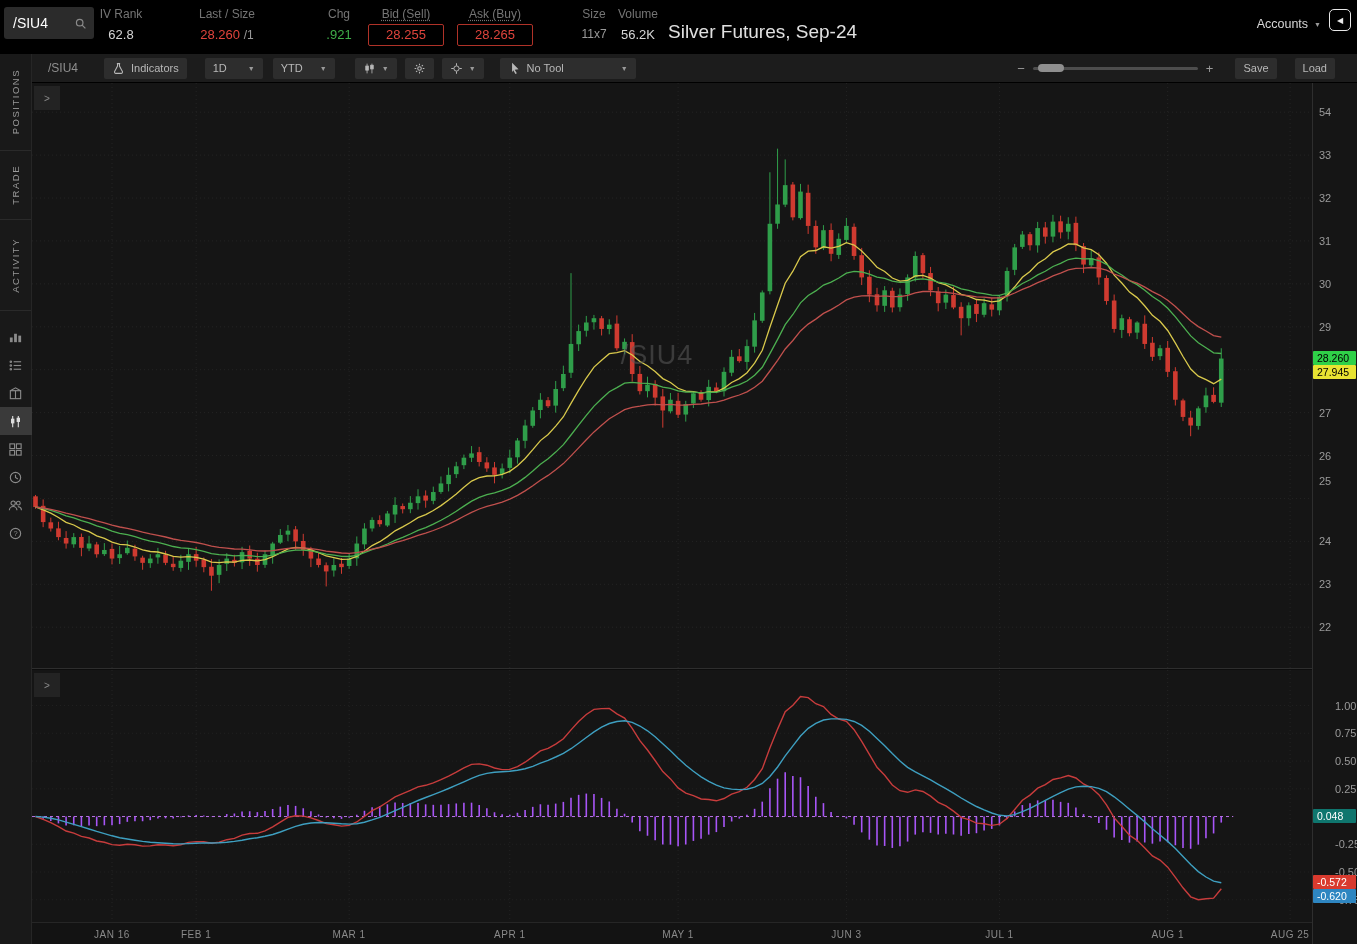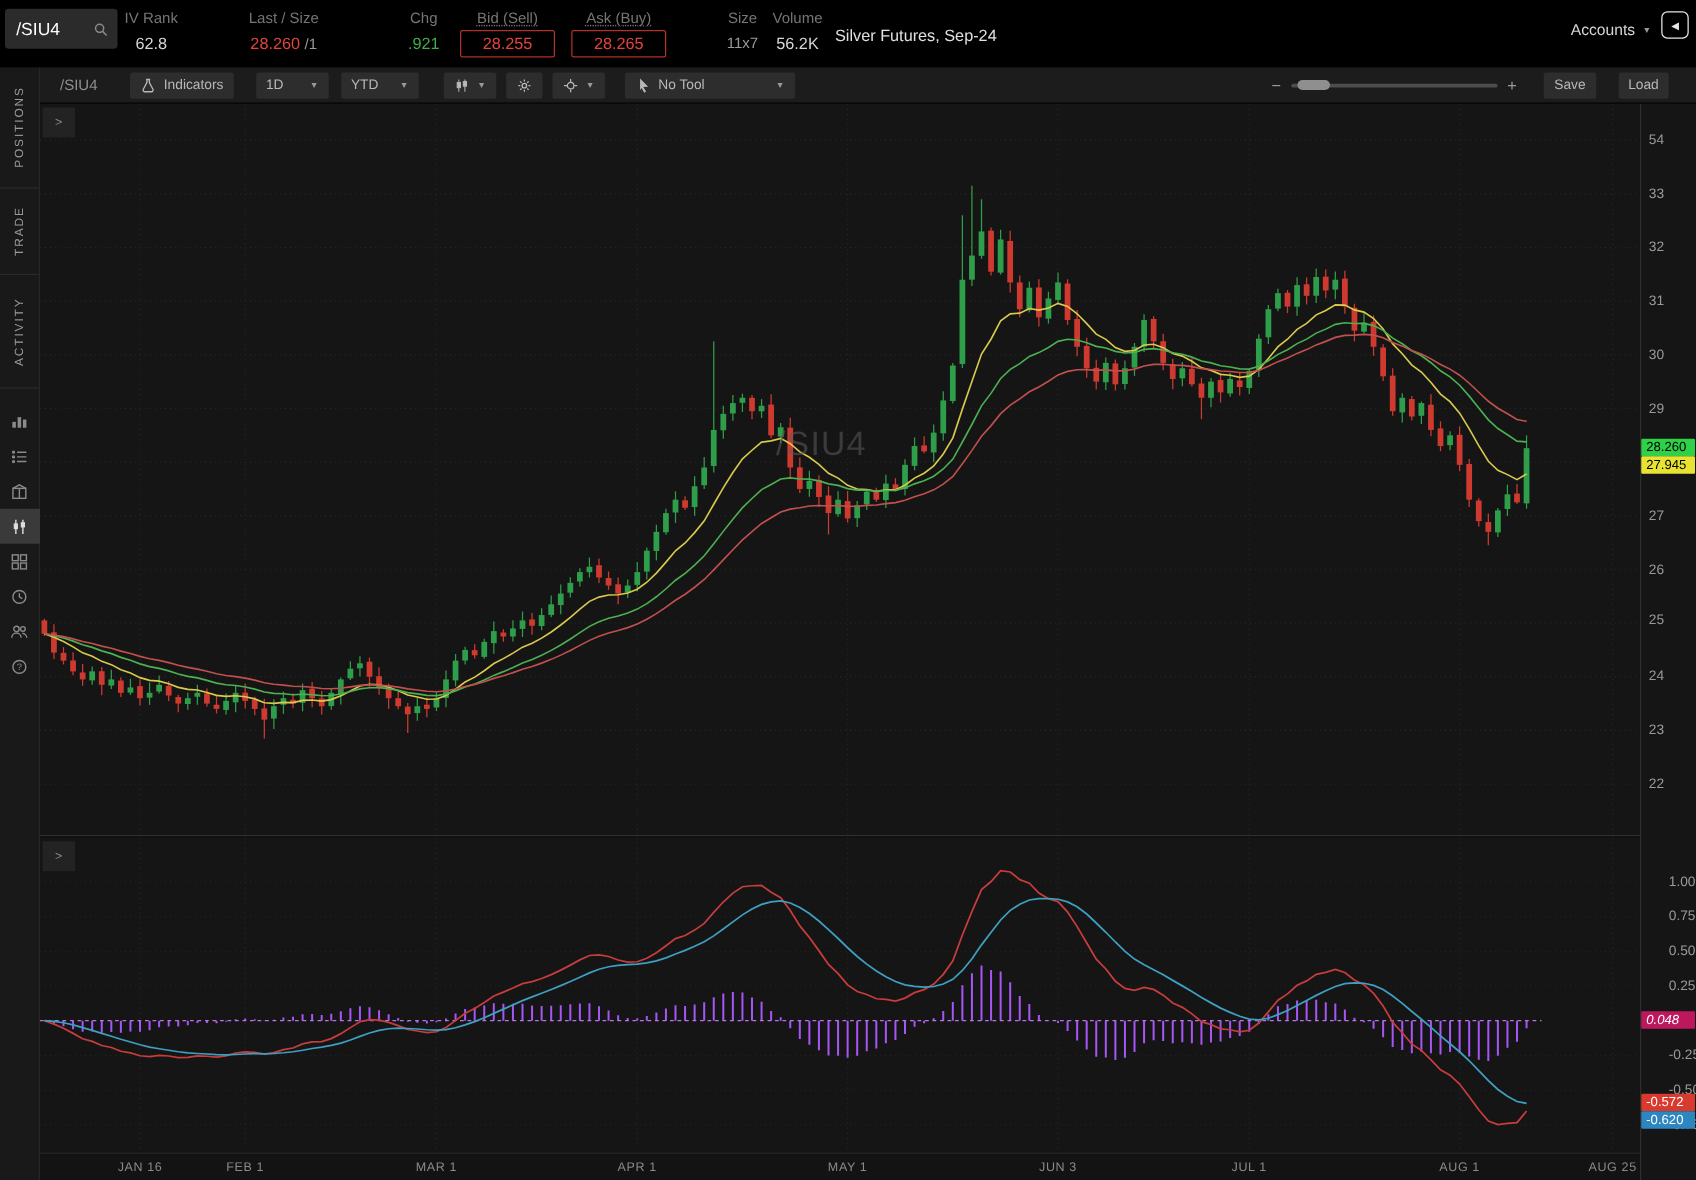--- a/index.html
+++ b/index.html
@@ -13,21 +13,21 @@
               border-radius:3px;display:flex;align-items:center;padding:0 7px 0 9px;box-sizing:border-box;cursor:text;}
   .symbol-text{color:#fff;font-size:14px;flex:1;}
   .search-ic{width:13px;height:13px;stroke:#8a8a8a;stroke-width:1.5;fill:none;}
   .q-field{position:absolute;top:7px;text-align:center;}
   .q-label{font-size:12px;color:#757575;white-space:nowrap;}
   .q-label.u{text-decoration:underline dotted;text-underline-offset:2px;}
   .q-value{font-size:13px;color:#d6d6d6;margin-top:6px;white-space:nowrap;}
   .red{color:#e0443c;} .green{color:#3fae49;} .dim{color:#9a9a9a;font-size:12px;}
   .quote-box{margin-top:3px;border:1px solid #b03228;border-radius:2px;padding:2px 0 3px;
              font-size:13px;color:#e0443c;width:74px;cursor:pointer;}
-  .desc{position:absolute;left:668px;top:21px;font-size:13px;color:#e0e0e0;white-space:nowrap;}
+  .desc{position:absolute;left:668px;top:21px;font-size:19px;color:#e0e0e0;white-space:nowrap;}
   .accounts{position:absolute;right:36px;top:17px;font-size:12.5px;color:#d6d6d6;
             display:flex;gap:6px;align-items:center;cursor:pointer;}
   .caret{font-size:7px;color:#9a9a9a;}
   .corner-ic{position:absolute;right:6px;top:9px;width:22px;height:22px;border:1.5px solid #e8e8e8;
              border-radius:5px;color:#e8e8e8;display:flex;align-items:center;justify-content:center;
              font-size:8px;box-sizing:border-box;cursor:pointer;}
 
   
   .sidebar{position:absolute;left:0;top:54px;width:32px;bottom:0;background:#191919;
            border-right:1px solid #262626;box-sizing:border-box;}
@@ -70,21 +70,21 @@
   .axis-label{position:absolute;left:7px;font-size:11px;color:#9a9a9a;}
   #time-axis{position:absolute;left:32px;top:922px;width:1280px;height:22px;background:#131313;
              border-top:1px solid #262626;box-sizing:border-box;cursor:ew-resize;}
   .time-label{position:absolute;top:6px;transform:translateX(-50%);font-size:10px;color:#8a8a8a;
               letter-spacing:.5px;white-space:nowrap;}
 
   .pricebox{position:absolute;left:1313px;width:43px;box-sizing:border-box;font-size:10.5px;
             color:#000;padding:1px 0 1px 4px;border-radius:1px;}
   #box-last{top:351px;background:#2fd148;}
   #box-ma{top:365px;background:#e8e332;}
-  #box-hist{top:809px;background:#be185d;color:#fff;font-style:italic;}
+  #box-hist{top:809px;background:#0f766e;color:#fff;}
   #box-macd{top:875px;background:#d93a2e;color:#fff;}
   #box-sig{top:889px;background:#2e86c1;color:#fff;}
 </style>
 </head>
 <body>
 
 <div class="app">
 
   <header class="topbar">
     <div class="symbol-box">
@@ -797,21 +797,21 @@
   <div id="price-axis">
       <div class="axis-label" style="top: 23.1856px;">54</div>
       <div class="axis-label" style="top: 66.1056px;">33</div>
       <div class="axis-label" style="top: 109.026px;">32</div>
       <div class="axis-label" style="top: 151.946px;">31</div>
       <div class="axis-label" style="top: 194.866px;">30</div>
       <div class="axis-label" style="top: 237.786px;">29</div>
       <div class="axis-label" style="top: 280.706px;">28</div>
       <div class="axis-label" style="top: 323.626px;">27</div>
       <div class="axis-label" style="top: 366.546px;">26</div>
-      <div class="axis-label" style="top: 407px;">25</div>
+      <div class="axis-label" style="top: 392px;">25</div>
       <div class="axis-label" style="top: 452.386px;">24</div>
       <div class="axis-label" style="top: 495.306px;">23</div>
       <div class="axis-label" style="top: 538.226px;">22</div>
     </div>
   <div id="ind-axis">
       <div class="axis-label" style="top: 29.5242px;">1.00</div>
       <div class="axis-label" style="top: 57.2775px;">0.75</div>
       <div class="axis-label" style="top: 85.0308px;">0.50</div>
       <div class="axis-label" style="top: 112.784px;">0.25</div>
       <div class="axis-label" style="top: 168.291px;">-0.25</div>

